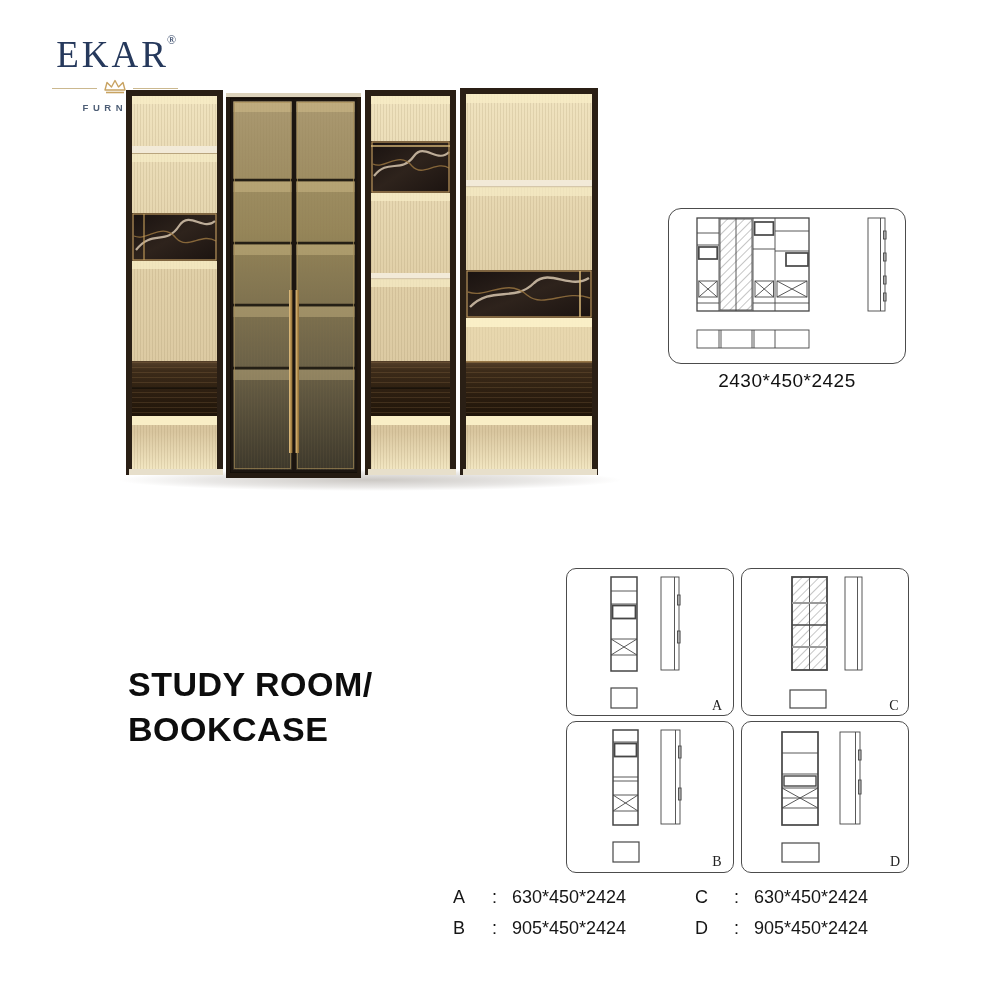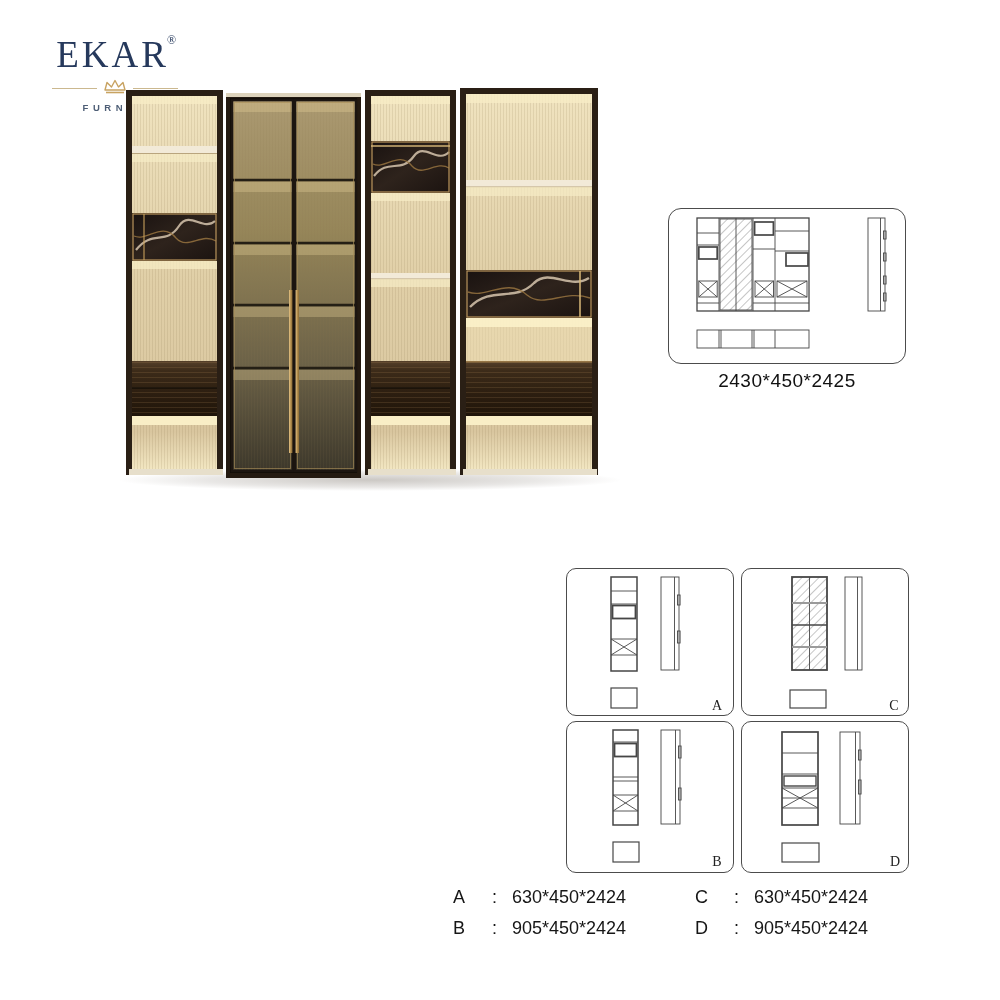--- a/index.html
+++ b/index.html
@@ -285,20 +285,24 @@
         <line x1="50" y1="121" x2="50" y2="139"></line>
         <line x1="52" y1="121" x2="52" y2="139"></line>
         <line x1="83" y1="121" x2="83" y2="139"></line>
         <line x1="85" y1="121" x2="85" y2="139"></line>
         <line x1="106" y1="121" x2="106" y2="139"></line>
       </g>
     </svg>
   </div>
   <div class="overview-dims">2430*450*2425</div>
 
+  <div class="headline">
+    <div>STUDY ROOM/</div>
+    <div>BOOKCASE</div>
+  </div>
 
   <div class="panels">
 
     <div class="panel">
       <svg width="166" height="145" viewBox="0 0 166 145">
         <g stroke="#464646" fill="none" stroke-width="0.9">
           <rect x="44" y="8" width="26" height="94" stroke-width="1.5"></rect>
           <line x1="44" y1="22" x2="70" y2="22"></line>
           <line x1="44" y1="35" x2="70" y2="35"></line>
           <rect x="45.5" y="36.5" width="23" height="13" stroke-width="1.8"></rect>

